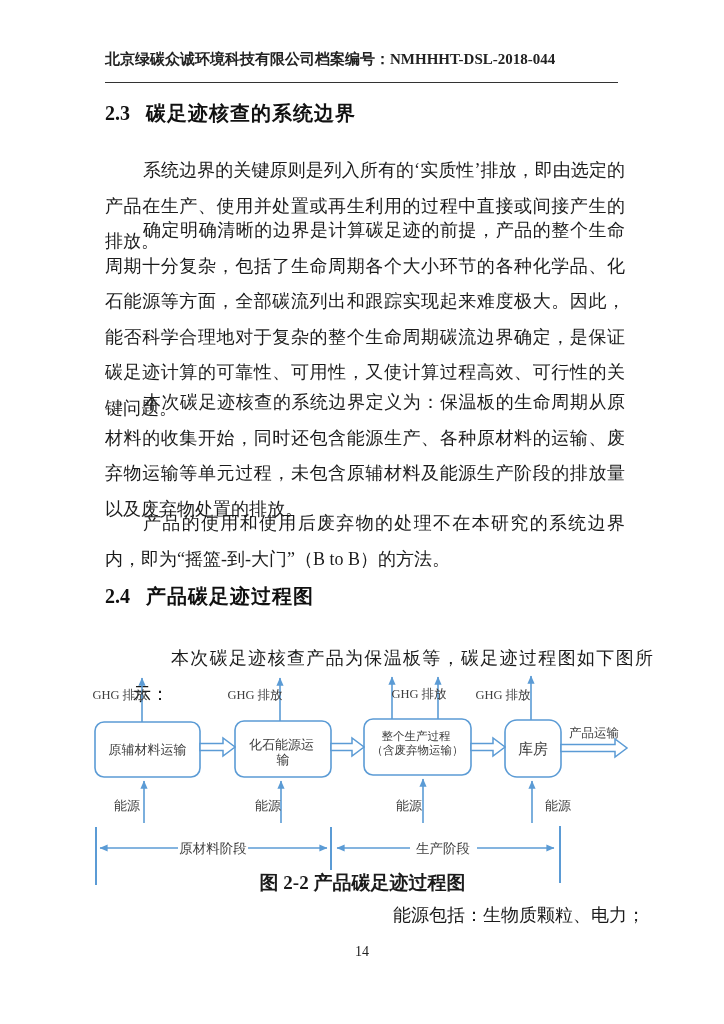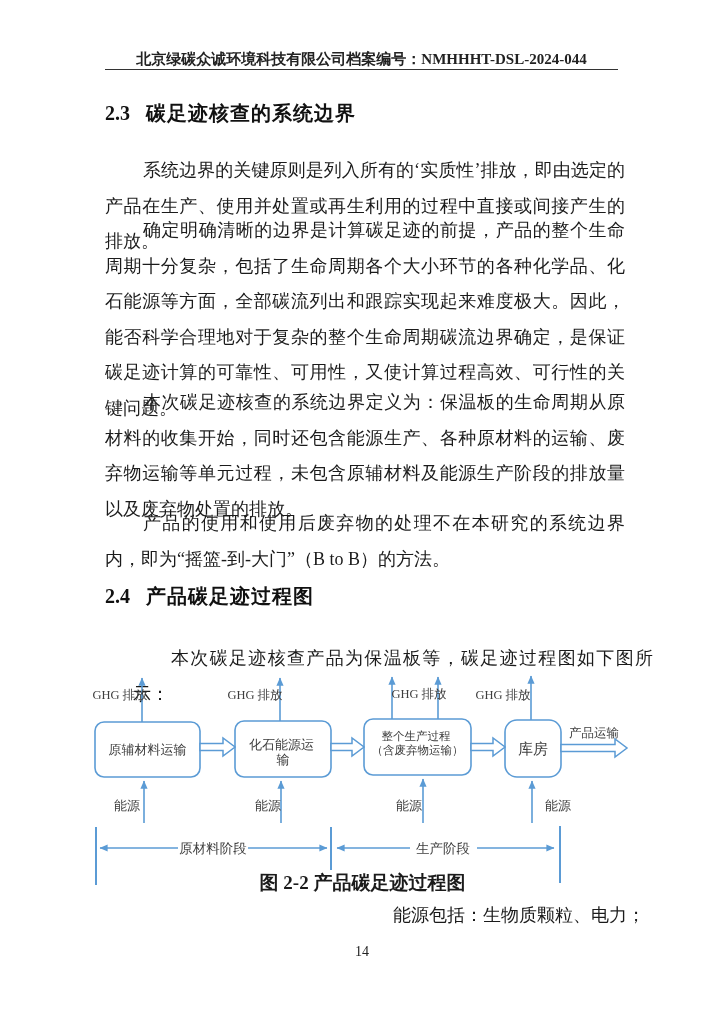--- a/index.html
+++ b/index.html
@@ -8,24 +8,24 @@
     width:724px;height:1024px;
     background:#ffffff;
     margin:0 auto;
     overflow:hidden;
     font-family:"Liberation Serif","DejaVu Serif",serif;
     color:#1b1b1b;
   }
   
   .header{
     position:absolute;left:105px;top:50px;width:513px;
-    display:flex;justify-content:center;align-items:flex-end;
+    display:flex;justify-content:flex-start;align-items:flex-end;
     font-size:15px;font-weight:bold;color:#222;
     border-bottom:1.5px solid #333;
-    padding-bottom:0;
+    padding-bottom:13px;
   }
   
   .sec-heading{
     position:absolute;left:105px;
     font-size:20px;font-weight:bold;color:#111;
     letter-spacing:1px;
   }
   .sec-heading .num{margin-right:16px;letter-spacing:0;}
   #h23{top:100px;}
   #h24{top:583px;}
@@ -61,21 +61,21 @@
     text-align:center;font-size:14px;color:#222;
   }
 </style>
 </head>
 <body>
 
 <div class="page">
 
   <div class="header">
     <span>北京绿碳众诚环境科技有限公司</span>
-    <span>档案编号：NMHHHT-DSL-2024-044</span>
+    <span>档案编号：NMHHHT-DSL-2018-044</span>
   </div>
 
   <div class="sec-heading" id="h23">
     <span class="num">2.3</span><span>碳足迹核查的系统边界</span>
   </div>
 
   <p class="para" id="p1">系统边界的关键原则是列入所有的‘实质性’排放，即由选定的产品在生产、使用并处置或再生利用的过程中直接或间接产生的排放。</p>
   <p class="para" id="p2">确定明确清晰的边界是计算碳足迹的前提，产品的整个生命周期十分复杂，包括了生命周期各个大小环节的各种化学品、化石能源等方面，全部碳流列出和跟踪实现起来难度极大。因此，能否科学合理地对于复杂的整个生命周期碳流边界确定，是保证碳足迹计算的可靠性、可用性，又使计算过程高效、可行性的关键问题。</p>
   <p class="para" id="p3">本次碳足迹核查的系统边界定义为：保温板的生命周期从原材料的收集开始，同时还包含能源生产、各种原材料的运输、废弃物运输等单元过程，未包含原辅材料及能源生产阶段的排放量以及废弃物处置的排放。</p>
   <p class="para" id="p4">产品的使用和使用后废弃物的处理不在本研究的系统边界内，即为“摇篮-到-大门”（B to B）的方法。</p>

